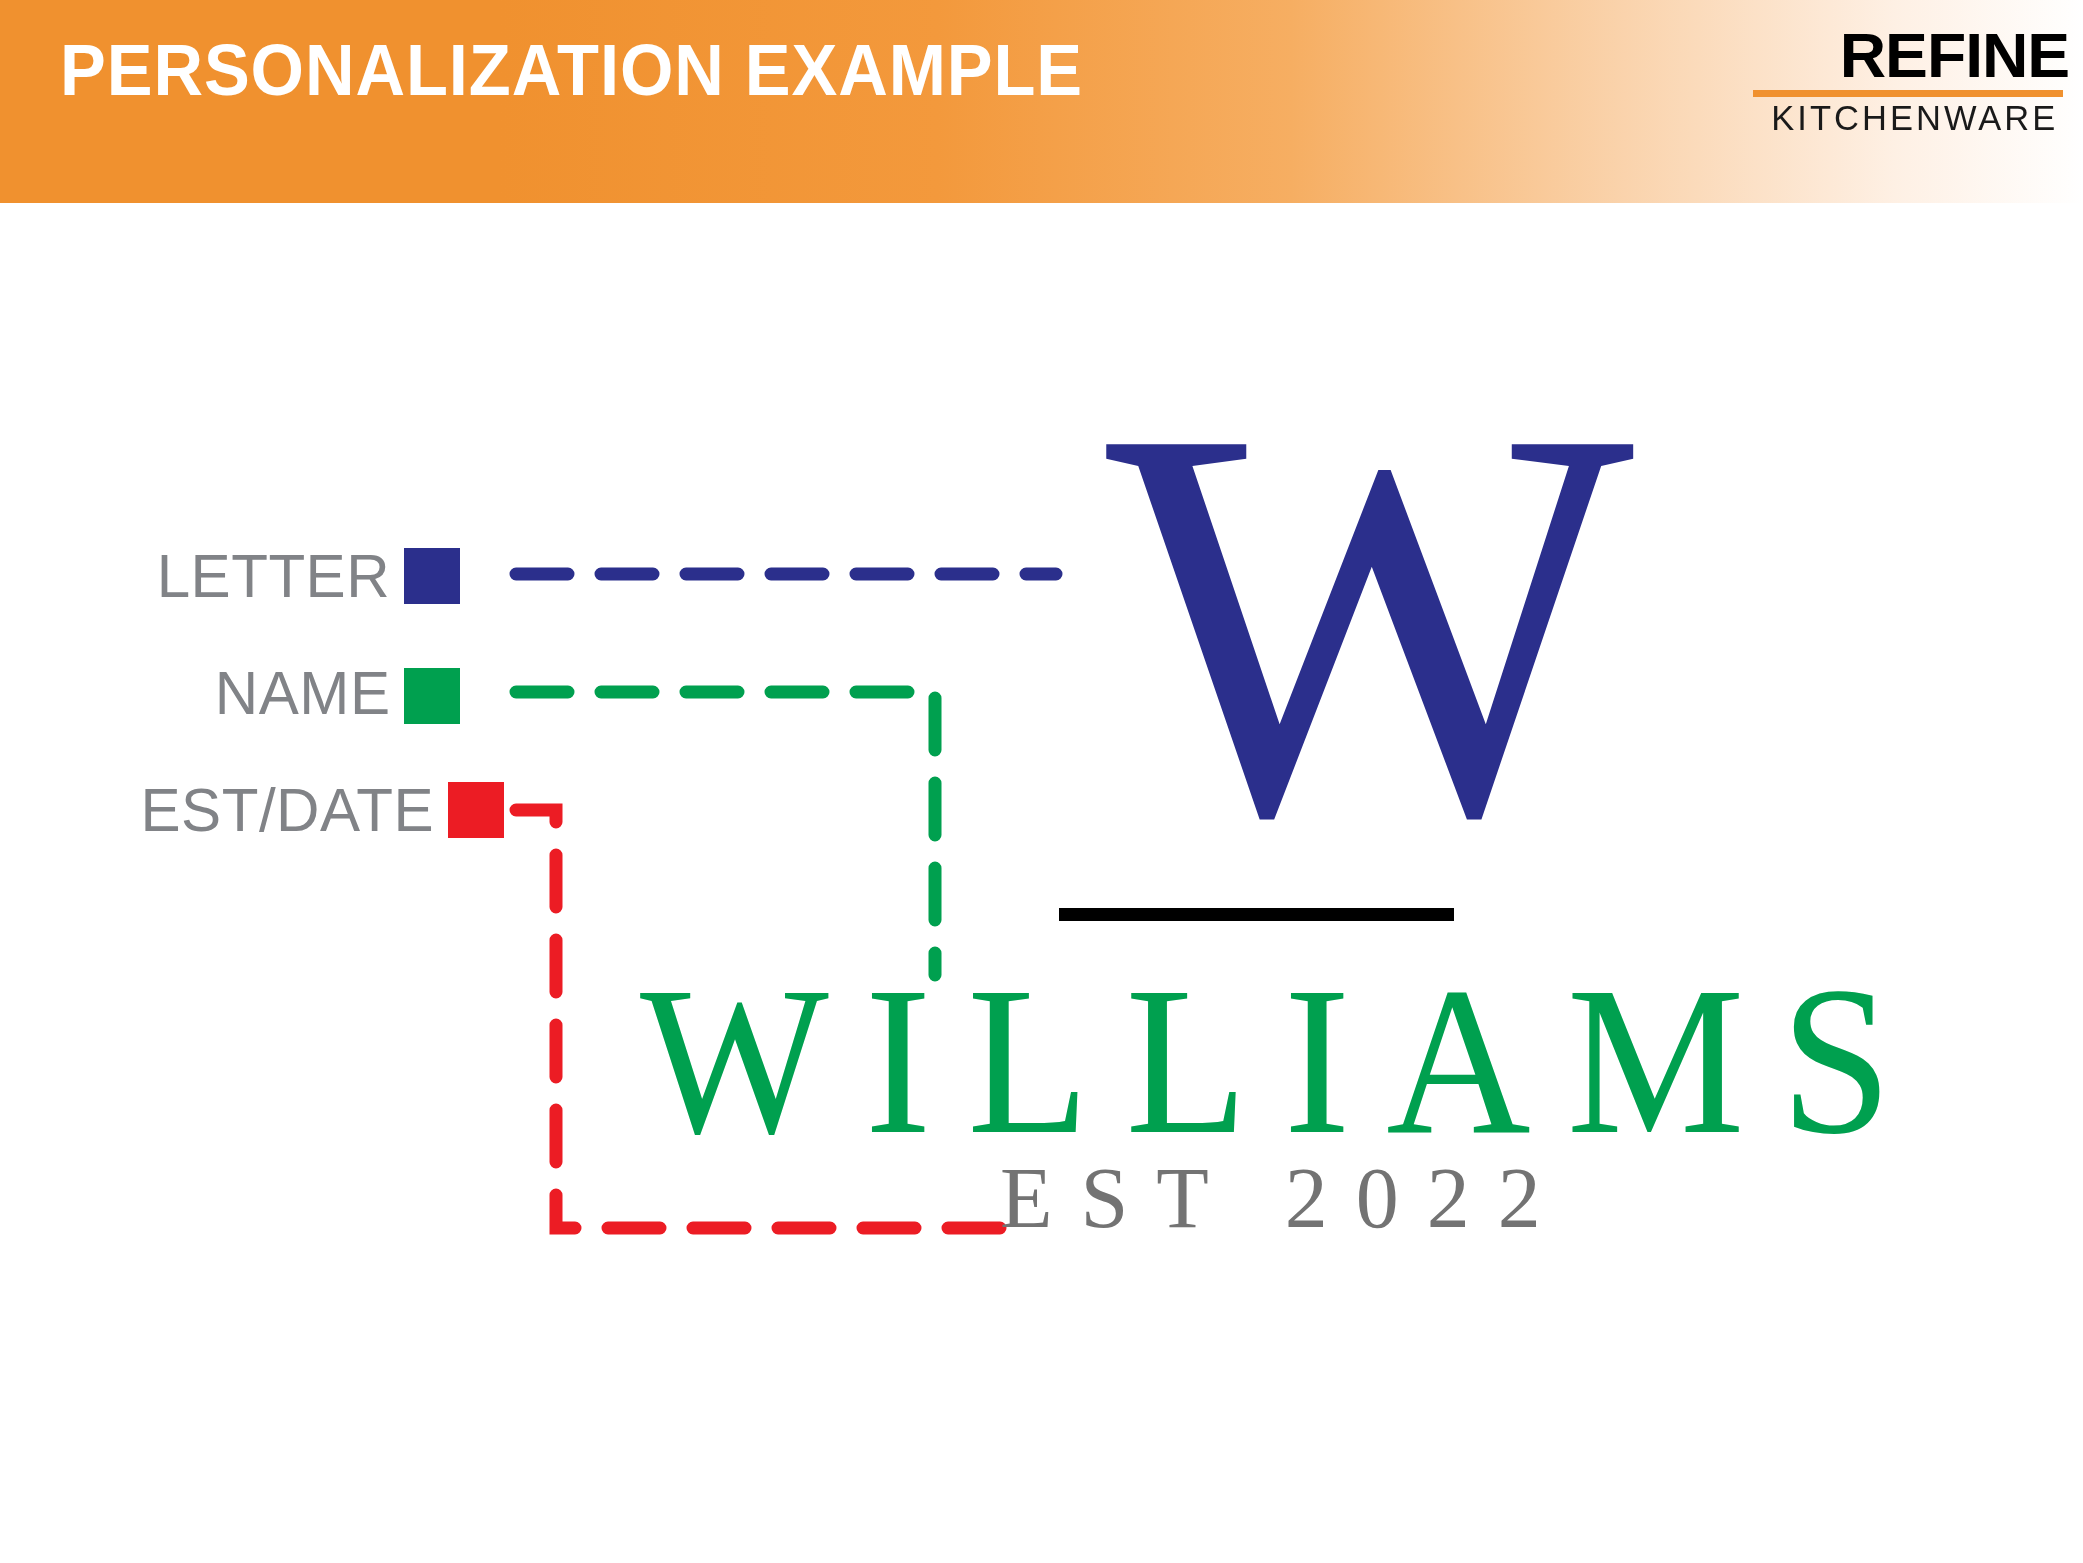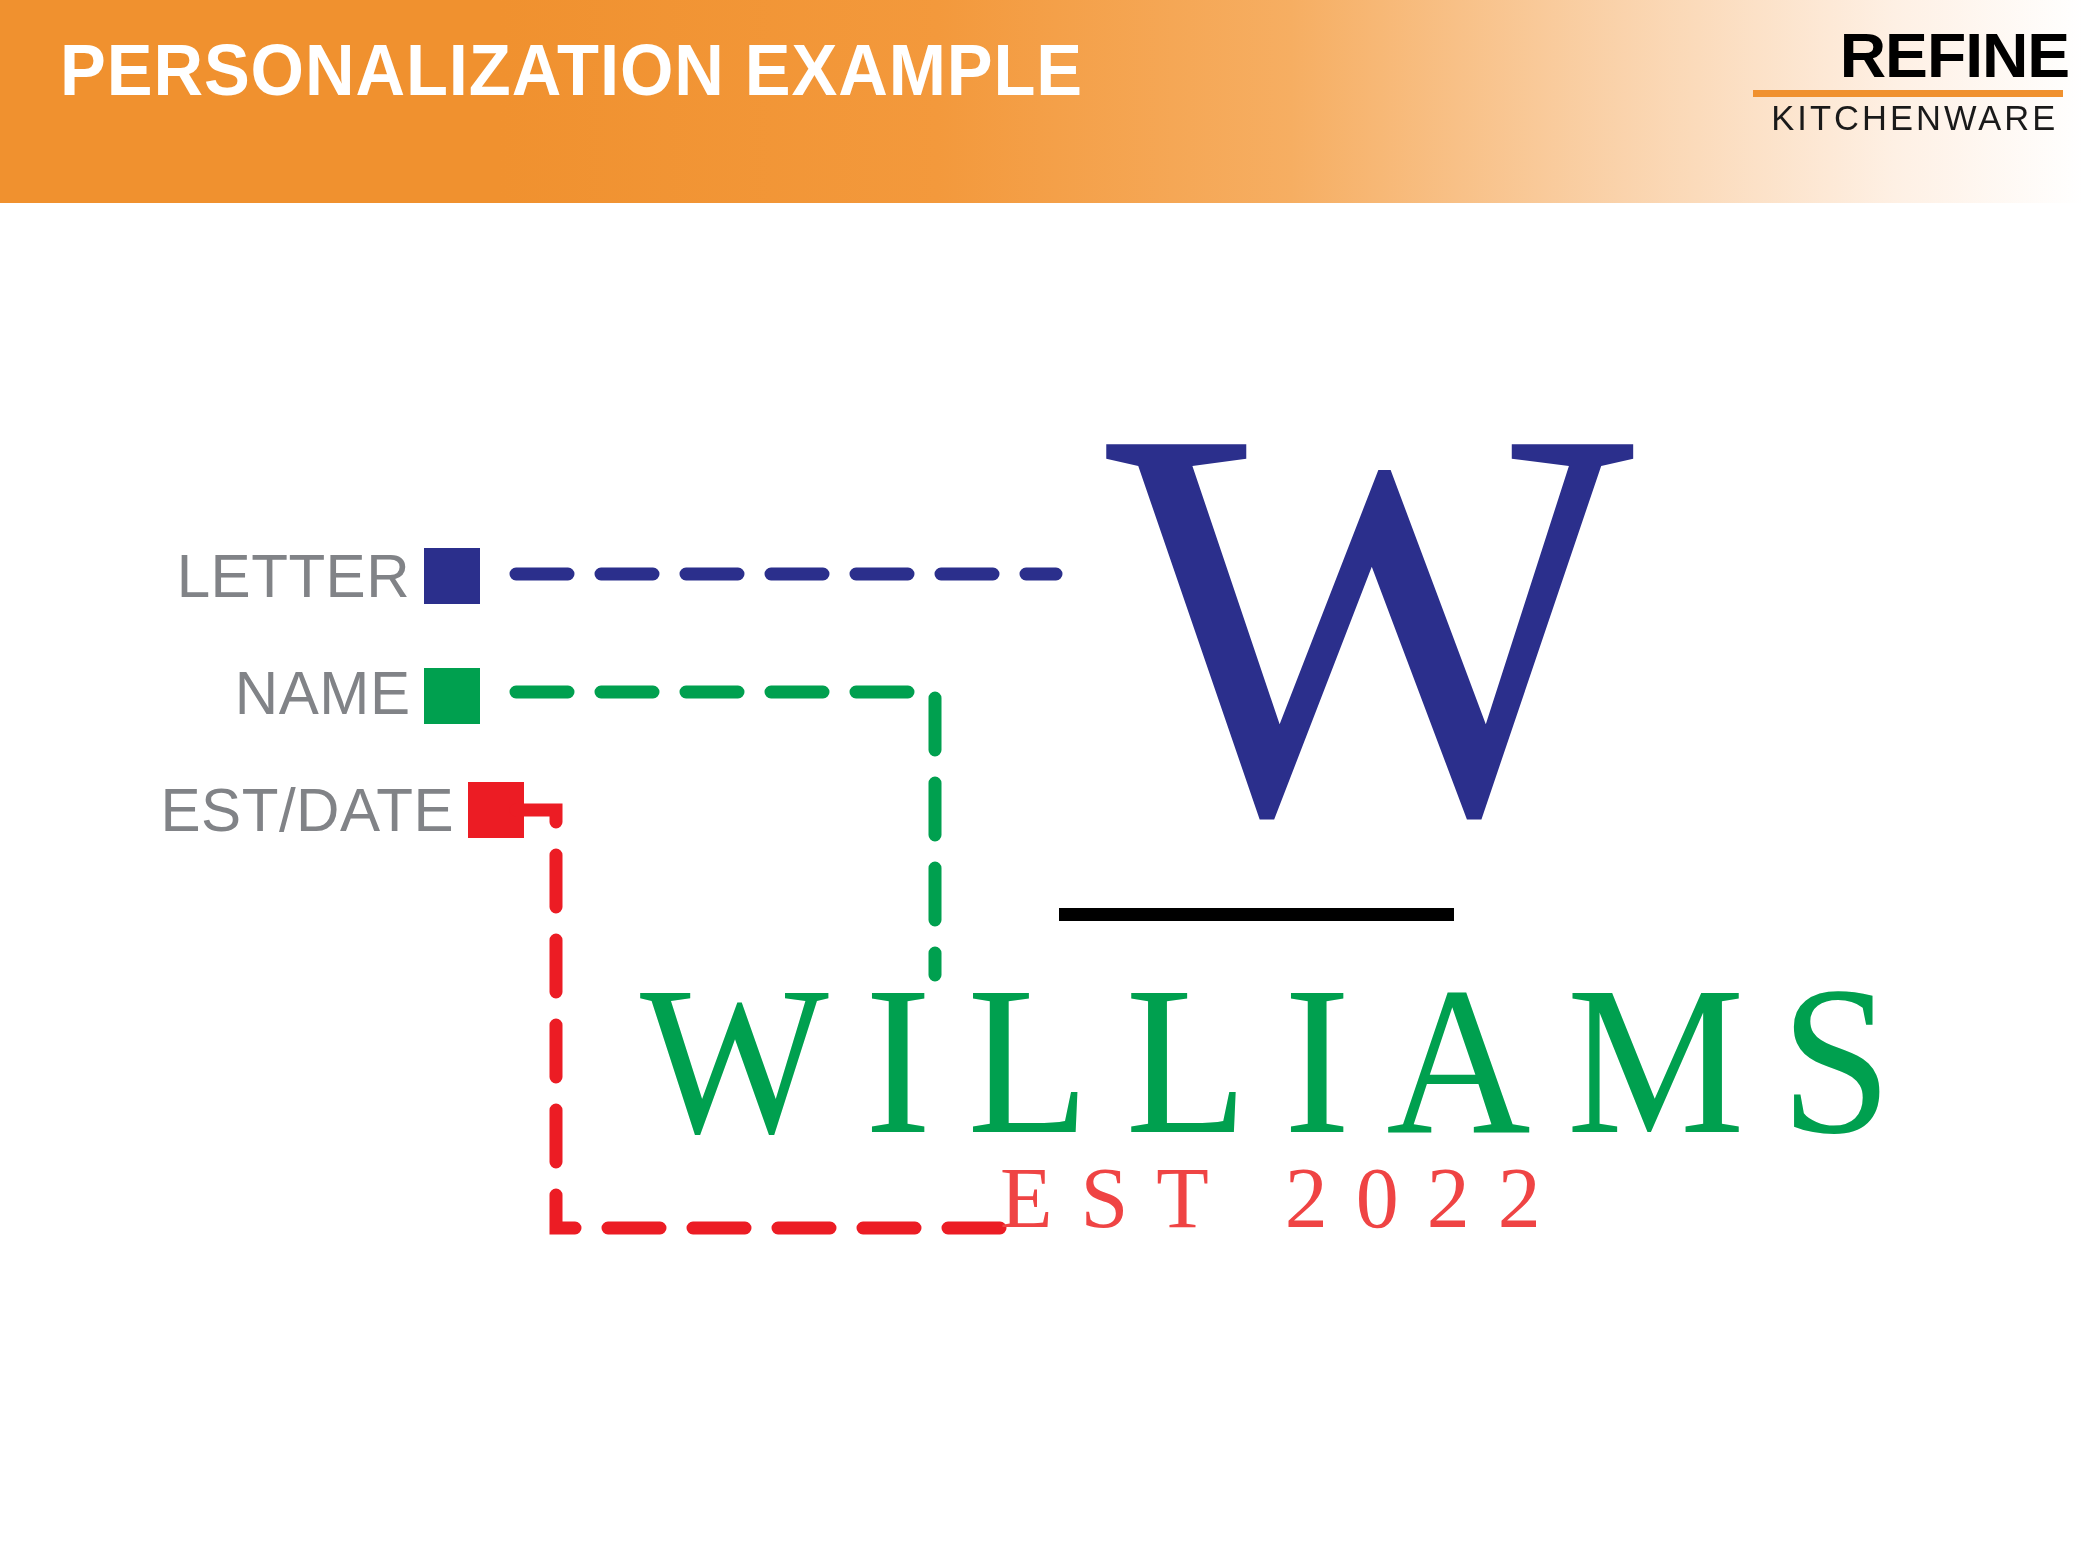--- a/index.html
+++ b/index.html
@@ -44,21 +44,21 @@
   }
   #brand-sub {
     font-size:35px; color:#1a1a1a; letter-spacing:3.1px;
     line-height:1; white-space:nowrap; font-weight:400;
     transform:scaleX(0.985); transform-origin:left top;
   }
 
   
   .legend-row {
     position:absolute; display:flex; align-items:center;
-    justify-content:flex-end; width:460px; left:0;padding-left:20px;
+    justify-content:flex-end; width:460px; left:0;
   }
   .legend-label {
     font-size:62px; color:#818387; letter-spacing:0.5px;
     white-space:nowrap; line-height:1;
     padding-right:14px; font-weight:400;
     transform:scaleX(0.97); transform-origin:right center;
   }
   .legend-swatch { width:56px; height:56px; flex:0 0 auto; }
 
   #legend-letter   { top:545px; }
@@ -89,21 +89,21 @@
     font-family:"Liberation Serif", serif;
     font-size:200px; line-height:0.93;
     color:#00A04F; letter-spacing:36px;
     white-space:nowrap; font-weight:400;
     transform:scaleY(1.06); transform-origin:left top;
   }
   #monogram-est {
     position:absolute; left:1000px; top:1155px;
     font-family:"Liberation Serif", serif;
     font-size:86px; line-height:1;
-    color:#ef4444; letter-spacing:28px;
+    color:#737373; letter-spacing:28px;
     white-space:nowrap; font-weight:400;
   }
 </style>
 </head>
 <body>
 
 <div id="header-bar">
   <div id="page-title">PERSONALIZATION EXAMPLE</div>
 </div>
 

